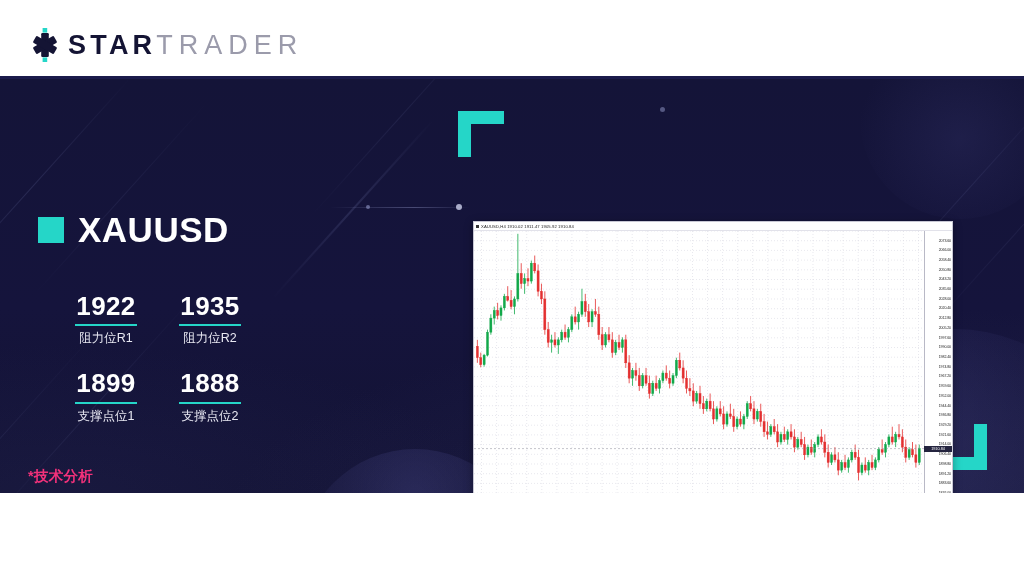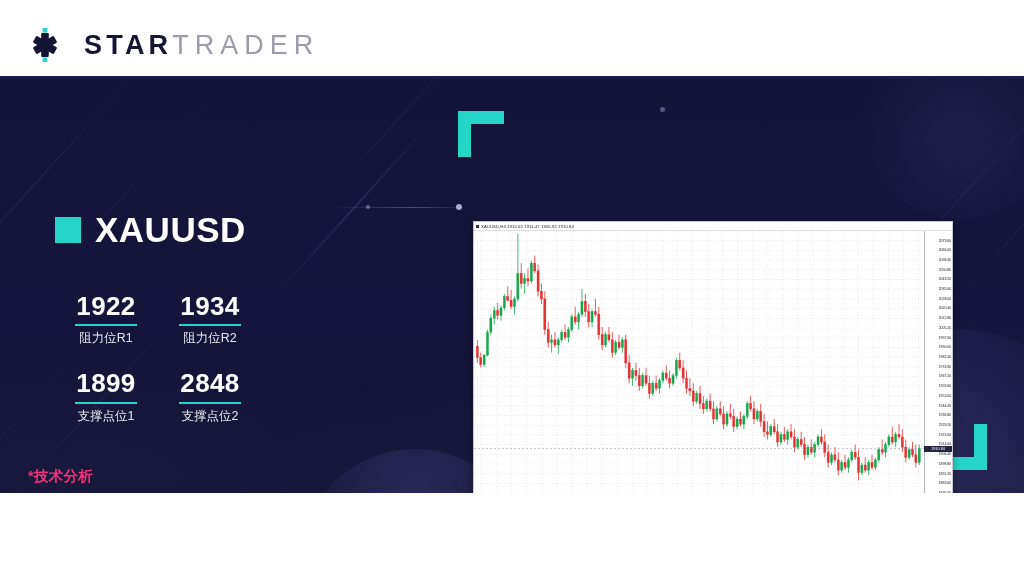--- a/index.html
+++ b/index.html
@@ -11,21 +11,21 @@
     position:relative;
   }
 
   
   #header {
     position:absolute; left:0; top:0; width:1024px; height:79px;
     background:#ffffff;
   }
   #logo-wrap {
     position:absolute; left:26px; top:26px;
-    display:flex; align-items:center; gap:16px;
+    display:flex; align-items:center; gap:0;
   }
   #logo-mark { position:relative; width:38px; height:38px; flex:0 0 auto; }
   #logo-mark .star { position:absolute; left:0; top:0; }
   #logo-text { font-size:27px; letter-spacing:4.2px; font-weight:700; line-height:1; margin-left:4px; white-space:nowrap; }
   #logo-text .a { color:#141434; font-weight:700; }
   #logo-text .b { color:#9b9bab; font-weight:400; letter-spacing:6px; }
   #header-rule {
     position:absolute; left:0; top:76px; width:1024px; height:3px;
     background:#1b1b4b;
   }
@@ -48,21 +48,21 @@
     position:absolute; border-radius:50%; pointer-events:none;
   }
   .hairline {
     position:absolute; height:1px; pointer-events:none;
     background:linear-gradient(90deg, rgba(170,175,225,0) 0%, rgba(170,175,225,.35) 60%, rgba(170,175,225,0) 100%);
   }
   .dot { position:absolute; border-radius:50%; background:#8b90c0; opacity:.65; pointer-events:none; }
 
   
   #title-row {
-    position:absolute; left:55px; top:133px;
+    position:absolute; left:38px; top:133px;
     display:flex; align-items:center; gap:14px;
   }
   #title-square { width:26px; height:26px; background:#25d6c8; flex:0 0 auto; }
   #title-text { color:#ffffff; font-size:35px; font-weight:700; letter-spacing:.5px; line-height:1; }
 
   #pivot-grid { position:absolute; left:54px; top:190px; width:330px; }
   .prow { display:flex; }
   .pcell { width:104px; text-align:center; }
   .pval {
     color:#ffffff; font-size:26px; font-weight:700; line-height:1.05;
@@ -167,34 +167,34 @@
 
   <div id="pivot-grid">
     <div class="rowgap"></div>
     <div class="prow">
       <div class="pcell">
         <div class="pval">1922</div>
         <div class="pline"></div>
         <div class="plabel">阻力位R1</div>
       </div>
       <div class="pcell">
-        <div class="pval">1934</div>
+        <div class="pval">1935</div>
         <div class="pline"></div>
         <div class="plabel">阻力位R2</div>
       </div>
     </div>
     <div class="rowgap"></div>
     <div class="prow">
       <div class="pcell">
         <div class="pval">1899</div>
         <div class="pline"></div>
         <div class="plabel">支撑点位1</div>
       </div>
       <div class="pcell">
-        <div class="pval">2848</div>
+        <div class="pval">1888</div>
         <div class="pline"></div>
         <div class="plabel">支撑点位2</div>
       </div>
     </div>
   </div>
 
   <div id="analysis">
     <div id="analysis-title">*技术分析</div>
     <div class="aline">多头持仓在枢轴点以上，目标位为阻力位R1及阻力位R2。</div>
 

